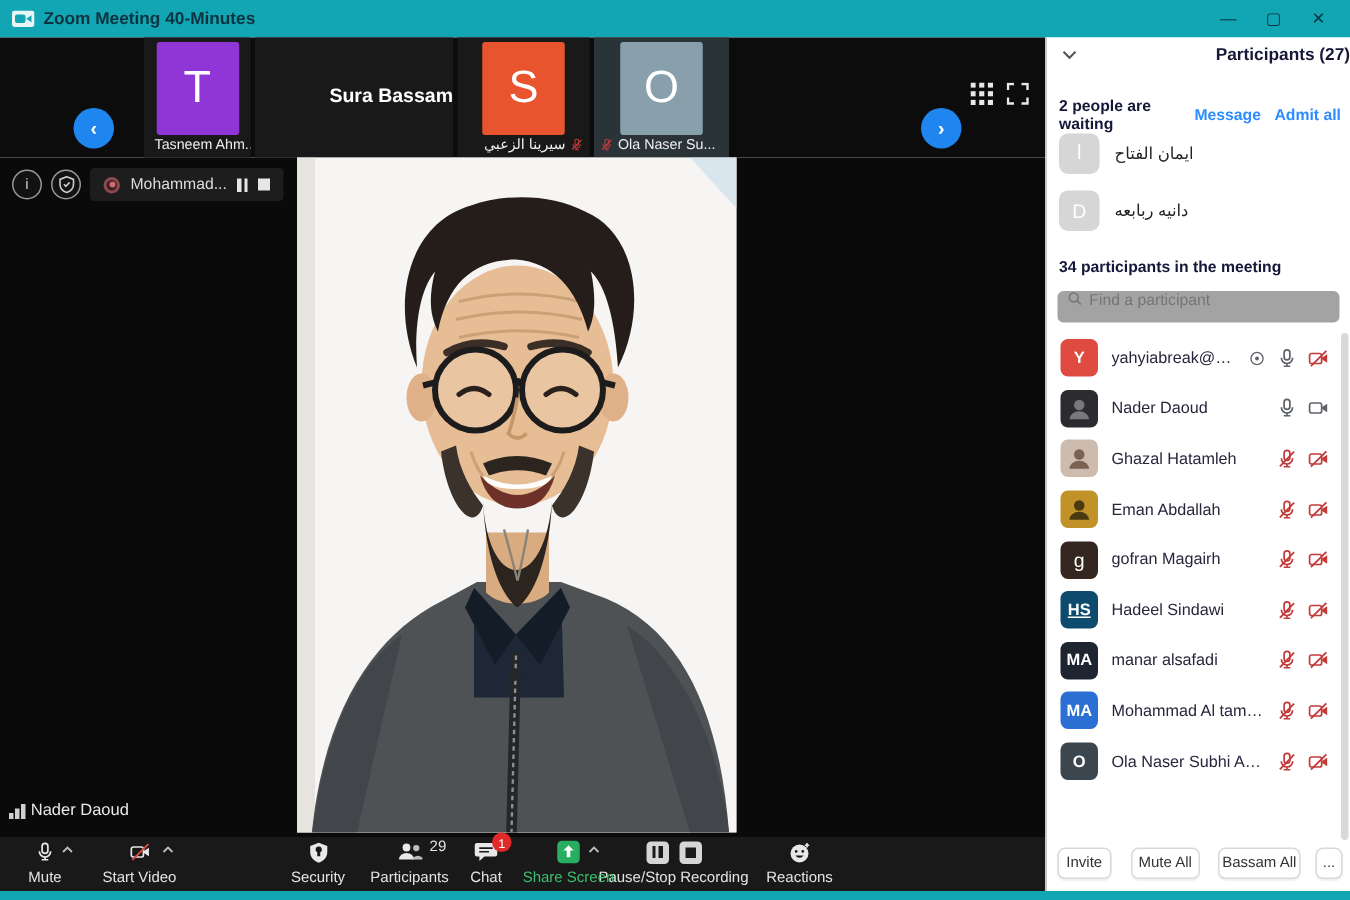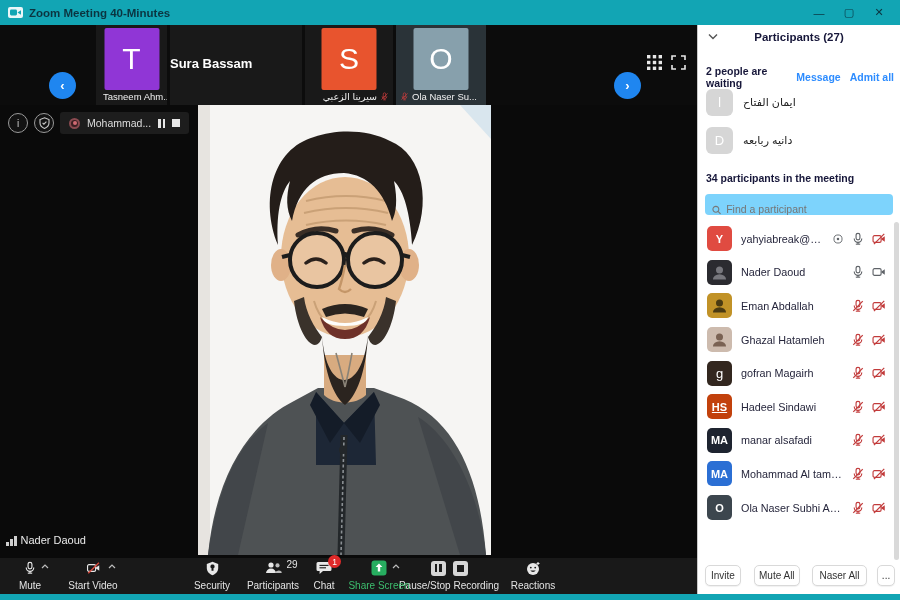--- a/index.html
+++ b/index.html
@@ -17,21 +17,21 @@
   
   .filmstrip{position:absolute;left:0;top:25px;width:697px;height:80px;background:#0c0c0c}
   .tile{position:absolute;top:0;height:80px;background:#191919;overflow:hidden}
   .tile .sq{position:absolute;left:50%;transform:translateX(-50%);top:3px;width:55px;height:62px;
     border-radius:2px;display:flex;align-items:center;justify-content:center;
     color:#fff;font-size:30px;font-weight:300}
   .tile .tlabel{position:absolute;left:4px;bottom:3px;display:flex;align-items:center;gap:3px;
     color:#f0f0f0;font-size:9.5px;max-width:95%;white-space:nowrap}
   .tile .tlabel.rtl{left:auto;right:4px;flex-direction:row-reverse}
   .tile .cname{position:absolute;left:0;right:0;top:50%;transform:translateY(-60%);
-    text-align:left;color:#fff;font-size:13px;font-weight:bold}
+    text-align:right;color:#fff;font-size:13px;font-weight:bold}
   .navbtn{position:absolute;top:47px;width:27px;height:27px;border-radius:50%;background:#1f86f0;
     display:flex;align-items:center;justify-content:center;color:#fff;font-size:13px;font-weight:bold;cursor:pointer}
   .viewicons{position:absolute;top:30px;display:flex;gap:9px}
   .viewicon{width:15px;height:15px}
 
   
   .stage{position:absolute;left:0;top:105px;width:697px;height:453px;background:#0a0a0a}
   .photo{position:absolute;left:198px;top:0;width:293px;height:450px;background:#f6f5f3}
   .recbar{position:absolute;left:8px;top:7px;display:flex;align-items:center;gap:6px}
   .cbtn{width:20px;height:20px;border-radius:50%;border:1.5px solid #9a9a9a;color:#c9c9c9;
@@ -66,32 +66,32 @@
   .graykey .pg i{background:#1b1b1b}
   .graykey .sg{width:7px;height:7px;background:#1b1b1b}
   .pg{display:flex;gap:2px}
   .pg i{display:block;width:2.5px;height:8px;background:#1b1b1b}
 
   
   .bottomstrip{position:absolute;left:0;top:594px;width:900px;height:6px;background:#12a5b4}
 
   
   .panel{position:absolute;left:697px;top:25px;width:203px;height:569px;background:#fff;border-left:1px solid #c9c9c9}
-  .phead{position:absolute;left:0;top:6px;width:100%;text-align:center;font-size:11.5px;font-weight:bold;color:#17173a}
+  .phead{position:absolute;left:0;top:6px;width:100%;text-align:right;font-size:11.5px;font-weight:bold;color:#17173a}
   .pchev{position:absolute;left:10px;top:8px;width:10px;height:7px;cursor:pointer}
   .waithdr{position:absolute;left:8px;top:40px;right:6px;display:flex;align-items:center}
   .waithdr .wtxt{font-size:10.5px;font-weight:bold;color:#17173a;flex:1}
   .linkbtn{font-size:10.5px;font-weight:bold;color:#2D8CFF;margin-left:9px;cursor:pointer}
   .wrow{position:absolute;left:8px;right:8px;height:30px;display:flex;align-items:center;gap:10px;cursor:pointer}
   .wavatar{width:27px;height:27px;border-radius:6px;background:#d6d6d6;color:#fff;font-size:13px;
     display:flex;align-items:center;justify-content:center;flex:none}
   .wname{font-size:11px;color:#222}
   .inmeet{position:absolute;left:8px;top:147px;font-size:10.5px;font-weight:bold;color:#17173a}
-  .searchbox{position:absolute;left:7px;right:7px;top:169px;height:21px;background:#7dd3fc;border-radius:4px;
-    display:flex;align-items:flex-end;gap:5px;padding:0 7px}
+  .searchbox{position:absolute;left:7px;right:7px;top:169px;height:21px;background:#a3a3a3;border-radius:4px;
+    display:flex;align-items:flex-start;gap:5px;padding:0 7px}
   .searchbox input{border:none;background:transparent;outline:none;font-size:10.5px;color:#444;width:100%;
     font-family:"Liberation Sans","DejaVu Sans",sans-serif}
   .plist{position:absolute;left:0;top:197px;width:100%}
   .prow{height:33.6px;display:flex;align-items:center;padding:0 14px 0 9px;gap:9px;cursor:pointer}
   .pavatar{width:25px;height:25px;border-radius:5px;color:#fff;font-size:11px;font-weight:bold;
     display:flex;align-items:center;justify-content:center;flex:none;overflow:hidden}
   .pavatar svg{width:17px;height:17px}
   .pname{font-size:10.8px;color:#26263c;flex:1;white-space:nowrap;overflow:hidden;text-overflow:ellipsis}
   .picons{display:flex;align-items:center;gap:7px;flex:none}
   .ric{width:14px;height:14px}
@@ -482,68 +482,68 @@
           <svg class="ric gray" viewBox="0 0 16 16">
               <use href="#i-mic"></use>
             </svg>
           <svg class="ric gray" viewBox="0 0 16 16">
               <use href="#i-cam"></use>
             </svg>
         </span>
       </div>
 
       <div class="prow">
+        <span class="pavatar" style="background: rgb(205, 187, 174); color: rgb(122, 98, 83);">
+            <svg viewBox="0 0 16 16">
+              <use href="#i-person"></use>
+            </svg>
+          </span>
+        <span class="pname">Ghazal Hatamleh</span>
+        <span class="picons">
+          <svg class="ric red" viewBox="0 0 16 16">
+              <use href="#i-mic-off"></use>
+            </svg>
+          <svg class="ric red" viewBox="0 0 16 16">
+              <use href="#i-cam-off"></use>
+            </svg>
+        </span>
+      </div>
+
+      <div class="prow">
         <span class="pavatar" style="background: rgb(193, 146, 39); color: rgb(74, 58, 18);">
             <svg viewBox="0 0 16 16">
               <use href="#i-person"></use>
             </svg>
           </span>
         <span class="pname">Eman Abdallah</span>
         <span class="picons">
           <svg class="ric red" viewBox="0 0 16 16">
               <use href="#i-mic-off"></use>
             </svg>
           <svg class="ric red" viewBox="0 0 16 16">
               <use href="#i-cam-off"></use>
             </svg>
         </span>
       </div>
 
       <div class="prow">
-        <span class="pavatar" style="background: rgb(205, 187, 174); color: rgb(122, 98, 83);">
-            <svg viewBox="0 0 16 16">
-              <use href="#i-person"></use>
-            </svg>
-          </span>
-        <span class="pname">Ghazal Hatamleh</span>
-        <span class="picons">
-          <svg class="ric red" viewBox="0 0 16 16">
-              <use href="#i-mic-off"></use>
-            </svg>
-          <svg class="ric red" viewBox="0 0 16 16">
-              <use href="#i-cam-off"></use>
-            </svg>
-        </span>
-      </div>
-
-      <div class="prow">
         <span class="pavatar" style="font-weight: normal; font-size: 13px; background: rgb(51, 39, 31);">g</span>
         <span class="pname">gofran Magairh</span>
         <span class="picons">
           <svg class="ric red" viewBox="0 0 16 16">
               <use href="#i-mic-off"></use>
             </svg>
           <svg class="ric red" viewBox="0 0 16 16">
               <use href="#i-cam-off"></use>
             </svg>
         </span>
       </div>
 
       <div class="prow">
-        <span class="pavatar" style="background: #c2410c; text-decoration: underline;">HS</span>
+        <span class="pavatar" style="background: #0c4a6e; text-decoration: underline;">HS</span>
         <span class="pname">Hadeel Sindawi</span>
         <span class="picons">
           <svg class="ric red" viewBox="0 0 16 16">
               <use href="#i-mic-off"></use>
             </svg>
           <svg class="ric red" viewBox="0 0 16 16">
               <use href="#i-cam-off"></use>
             </svg>
         </span>
       </div>
@@ -587,19 +587,19 @@
             </svg>
         </span>
       </div>
     </div>
 
     <div class="scrollbar"></div>
 
     <div class="pfoot">
       <div class="fbtn" id="btn-invite">Invite</div>
       <div class="fbtn" id="btn-muteall">Mute All</div>
-      <div class="fbtn" id="btn-unmuteall">Naser All</div>
+      <div class="fbtn" id="btn-unmuteall">Bassam All</div>
       <div class="fbtn" id="btn-more">...</div>
     </div>
   </div>
 
   <div class="bottomstrip"></div>
 </div>
 
 </body></html>

